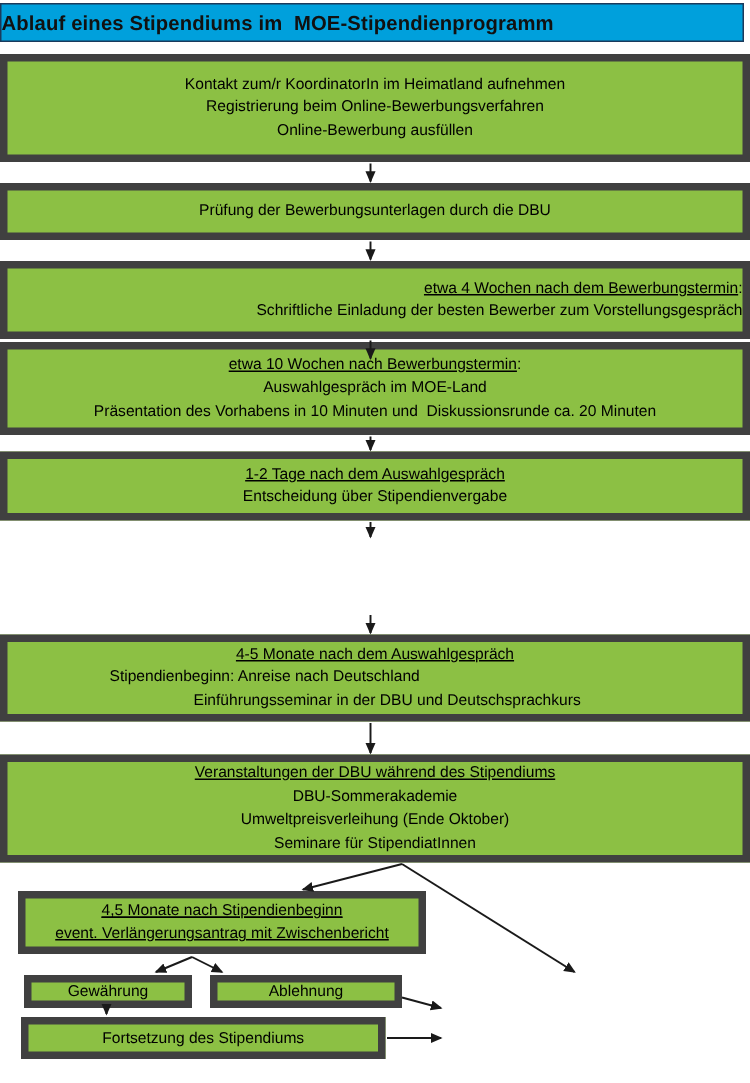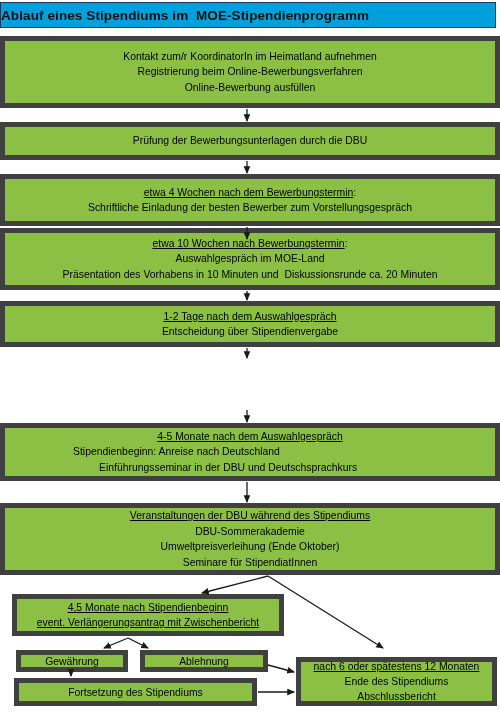--- a/index.html
+++ b/index.html
@@ -58,21 +58,21 @@
   }
   .line.u {
     text-decoration: underline;
   }
   .line.left {
     align-self: flex-start;
     margin-left: 68px;
   }
   .line.right {
     align-self: flex-start;
-    margin-left: 58px;
+    margin-left: 88px;
     padding-left: 36px;
   }
   .small .line {
     font-size: 10.4px;
     line-height: 15px;
   }
   svg.connectors {
     position: absolute;
     left: 0;
     top: 0;
@@ -93,21 +93,21 @@
   <div class="node" style="left:0px; top:36px; width:500px; height:72px;">
     <span class="line">Kontakt zum/r KoordinatorIn im Heimatland aufnehmen</span>
     <span class="line">Registrierung beim Online-Bewerbungsverfahren</span>
     <span class="line">Online-Bewerbung ausfüllen</span>
   </div>
 
   <div class="node" style="left:0px; top:122px; width:500px; height:38px;">
     <span class="line">Prüfung der Bewerbungsunterlagen durch die DBU</span>
   </div>
 
-  <div class="node" style="left:0px; top:174px; width:500px; height:52px;">
+  <div class="node" style="left:0px; top:174px; width:500px; height:52px;align-items:flex-end;">
     <span class="line"><span class="line u">etwa 4 Wochen nach dem Bewerbungstermin</span><span>:</span></span>
     <span class="line">Schriftliche Einladung der besten Bewerber zum Vorstellungsgespräch</span>
   </div>
 
   <div class="node" style="left:0px; top:228px; width:500px; height:62px;">
     <span class="line"><span class="line u">etwa 10 Wochen nach Bewerbungstermin</span><span>:</span></span>
     <span class="line">Auswahlgespräch im MOE-Land</span>
     <span class="line">Präsentation des Vorhabens in 10 Minuten und  Diskussionsrunde ca. 20 Minuten</span>
   </div>
 
@@ -140,25 +140,20 @@
   </div>
 
   <div class="node small" style="left:140px; top:650px; width:128px; height:22px;">
     <span class="line">Ablehnung</span>
   </div>
 
   <div class="node small" style="left:14px; top:678px; width:243px; height:28px;text-align:center;">
     <span class="line">Fortsetzung des Stipendiums</span>
   </div>
 
-  <div class="node small" style="left:296px; top:657px; width:201px; height:49px;">
-    <span class="line u">nach 6 oder spätestens 12 Monaten</span>
-    <span class="line">Ende des Stipendiums</span>
-    <span class="line">Abschlussbericht</span>
-  </div>
 
   <svg class="connectors" viewBox="0 0 500 722">
     <defs>
       <marker id="ah" markerWidth="7" markerHeight="7" refX="5.2" refY="2.6" orient="auto" markerUnits="strokeWidth">
         <path d="M0,0 L6,2.6 L0,5.2 z" fill="#1a1a1a"></path>
       </marker>
     </defs>
     <g stroke="#1a1a1a" stroke-width="1.3" fill="none" marker-end="url(#ah)">
       <line x1="247" y1="109" x2="247" y2="121"></line>
       <line x1="247" y1="161" x2="247" y2="173"></line>

